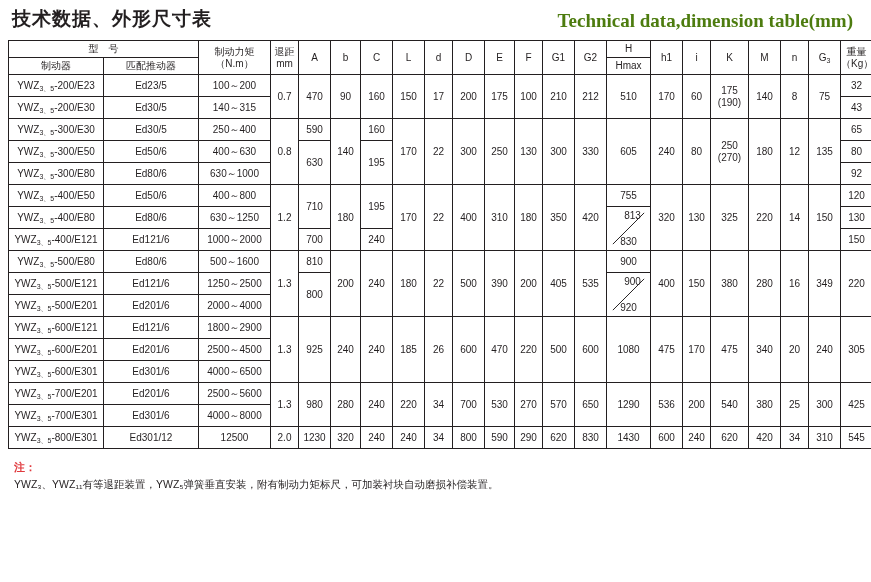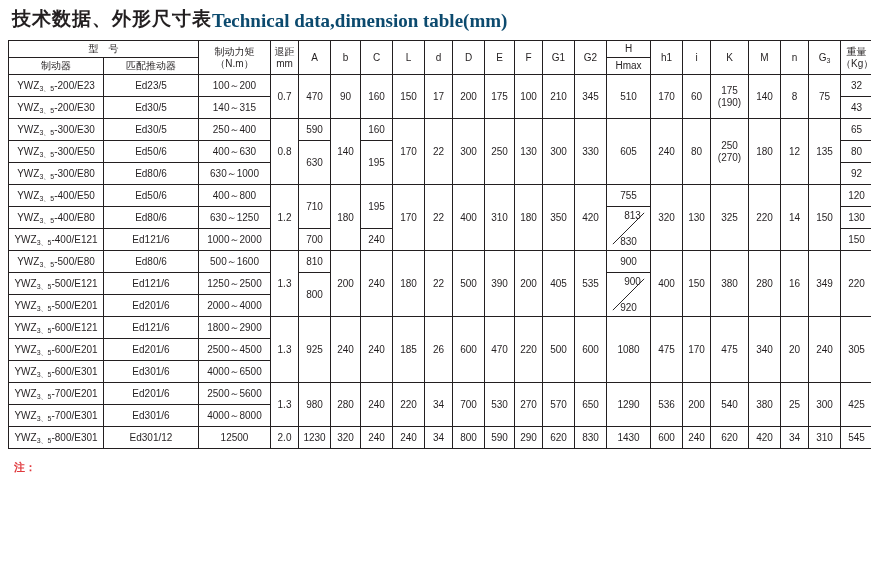--- a/index.html
+++ b/index.html
@@ -18,34 +18,34 @@
   .page {
     position: relative;
     width: 871px;
     height: 582px;
     box-sizing: border-box;
     padding: 0 8px;
   }
   .header {
     display: flex;
     align-items: flex-end;
-    justify-content: flex-start;
+    justify-content: space-between;
     padding: 6px 4px 8px 4px;
   }
   .title-cn {
     font-size: 19px;
     font-weight: bold;
     letter-spacing: 1px;
     color: #231f20;
   }
   .title-en {
     font-size: 19px;
     font-weight: bold;
     font-family: "Liberation Serif", "DejaVu Serif", serif;
-    color: #0c4a6e;
+    color: #4d7c0f;
     padding-right: 6px;
   }
   table.spec {
     border-collapse: collapse;
     width: 855px;
     table-layout: fixed;
     font-size: 10px;
   }
   table.spec th, table.spec td {
     border: 1px solid #231f20;
@@ -193,21 +193,21 @@
         <td rowspan="2">0.7</td>
         <td rowspan="2">470</td>
         <td rowspan="2">90</td>
         <td rowspan="2">160</td>
         <td rowspan="2">150</td>
         <td rowspan="2">17</td>
         <td rowspan="2">200</td>
         <td rowspan="2">175</td>
         <td rowspan="2">100</td>
         <td rowspan="2">210</td>
-        <td rowspan="2">345</td>
+        <td rowspan="2">212</td>
         <td rowspan="2">510</td>
         <td rowspan="2">170</td>
         <td rowspan="2">60</td>
         <td rowspan="2" class="k175">
           <div>175</div>
           <div>(190)</div>
         </td>
         <td rowspan="2">140</td>
         <td rowspan="2">8</td>
         <td rowspan="2">75</td>
@@ -438,15 +438,16 @@
         <td>420</td>
         <td>34</td>
         <td>310</td>
         <td>545</td>
       </tr>
     </tbody>
   </table>
 
   <div class="notes">
     <div class="lead">注：</div>
+    <div>YWZ₃、YWZ₁₁有等退距装置，YWZ₅弹簧垂直安装，附有制动力矩标尺，可加装衬块自动磨损补偿装置。</div>
   </div>
 
 </div>
 
 </body></html>

